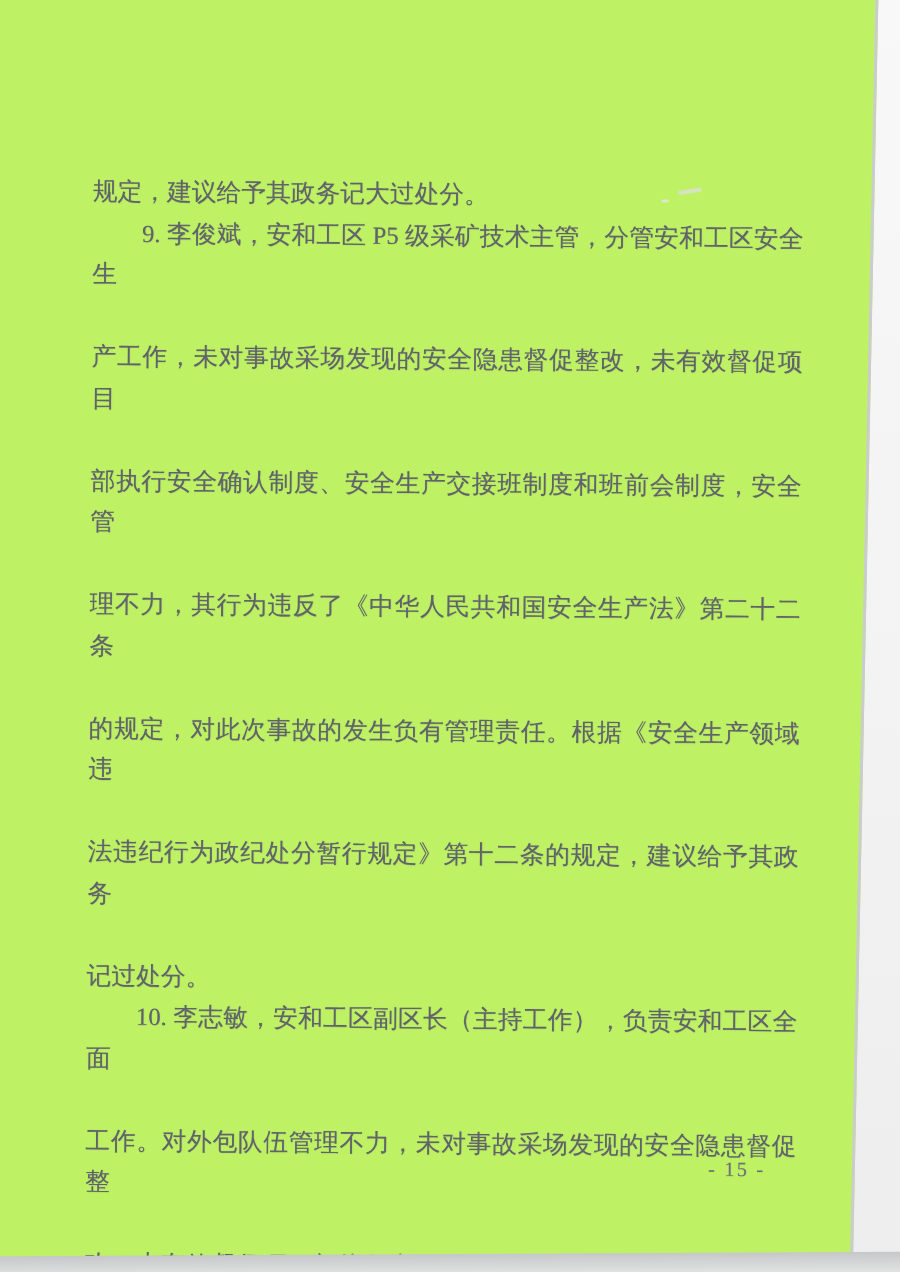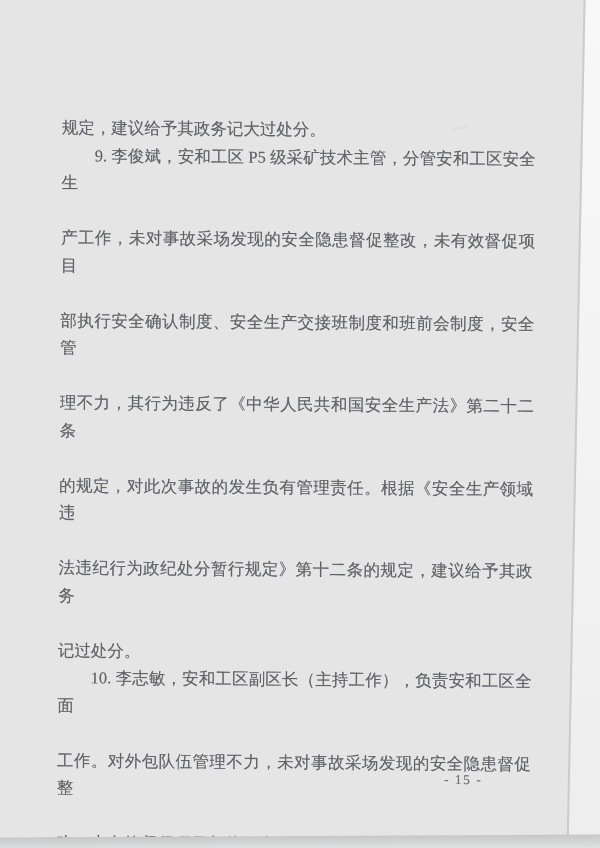--- a/index.html
+++ b/index.html
@@ -9,21 +9,21 @@
   }
   body {
     position: relative;
     overflow: hidden;
     background: #fefefe;
   }
   
   .paper {
     position: absolute;
     inset: 0;
-    background: #e5e5e5;
+    background: #bef264;
     overflow: hidden;
   }
   
   .content {
     position: absolute;
     left: 62px;
     top: 114px;
     width: 474px;
     transform: rotate(0.45deg);
     transform-origin: 0 0;
@@ -40,21 +40,21 @@
   .line.fill::after {
     content: "";
     display: inline-block;
     width: 100%;
     height: 0;
   }
   .line.indent { text-indent: 2em; }
   
   .page-number {
     position: absolute;
-    left: 444px;
+    left: 472px;
     top: 772px;
     width: 60px;
     color: var(--pagenum, #6e7175);
     font-size: 13.5px;
     letter-spacing: 1.5px;
     transform: rotate(0.3deg);
     text-shadow: 0.2px 0.2px 0.5px rgba(110,113,118,0.5);
   }
   
   .smudge {

